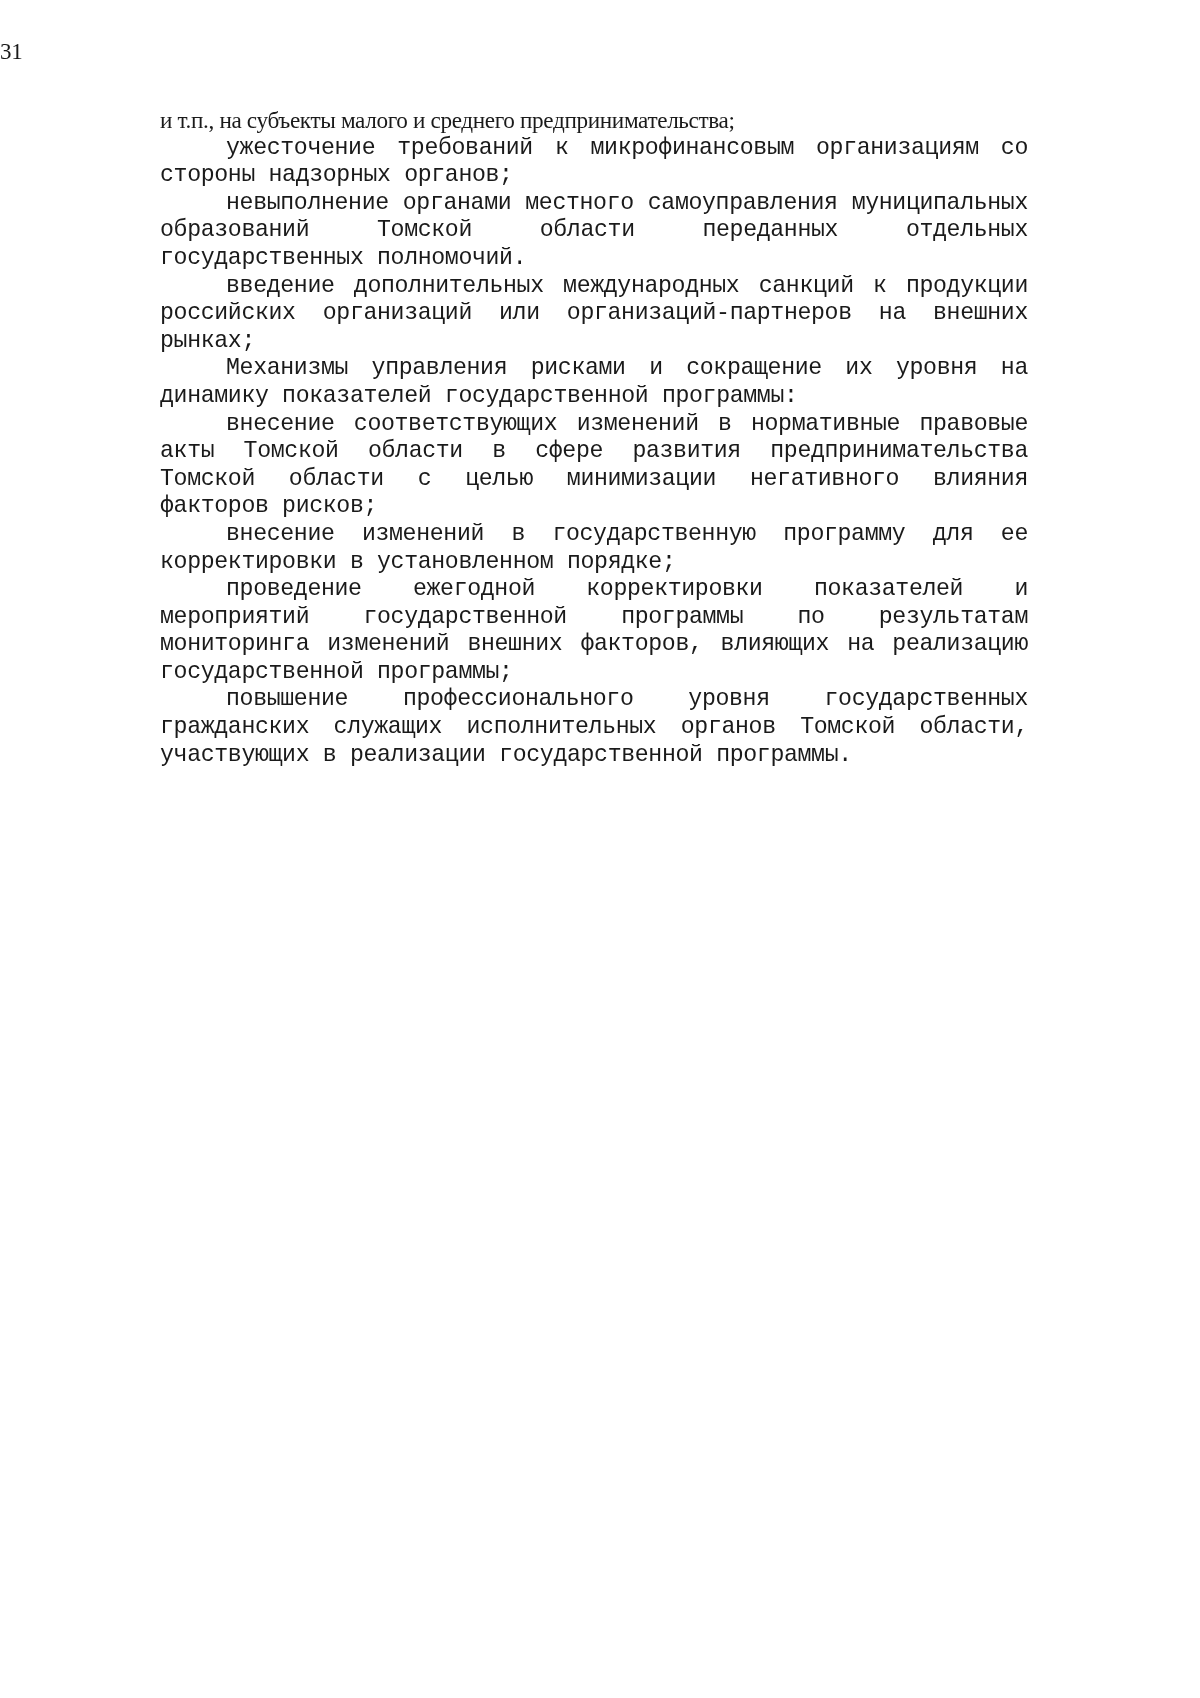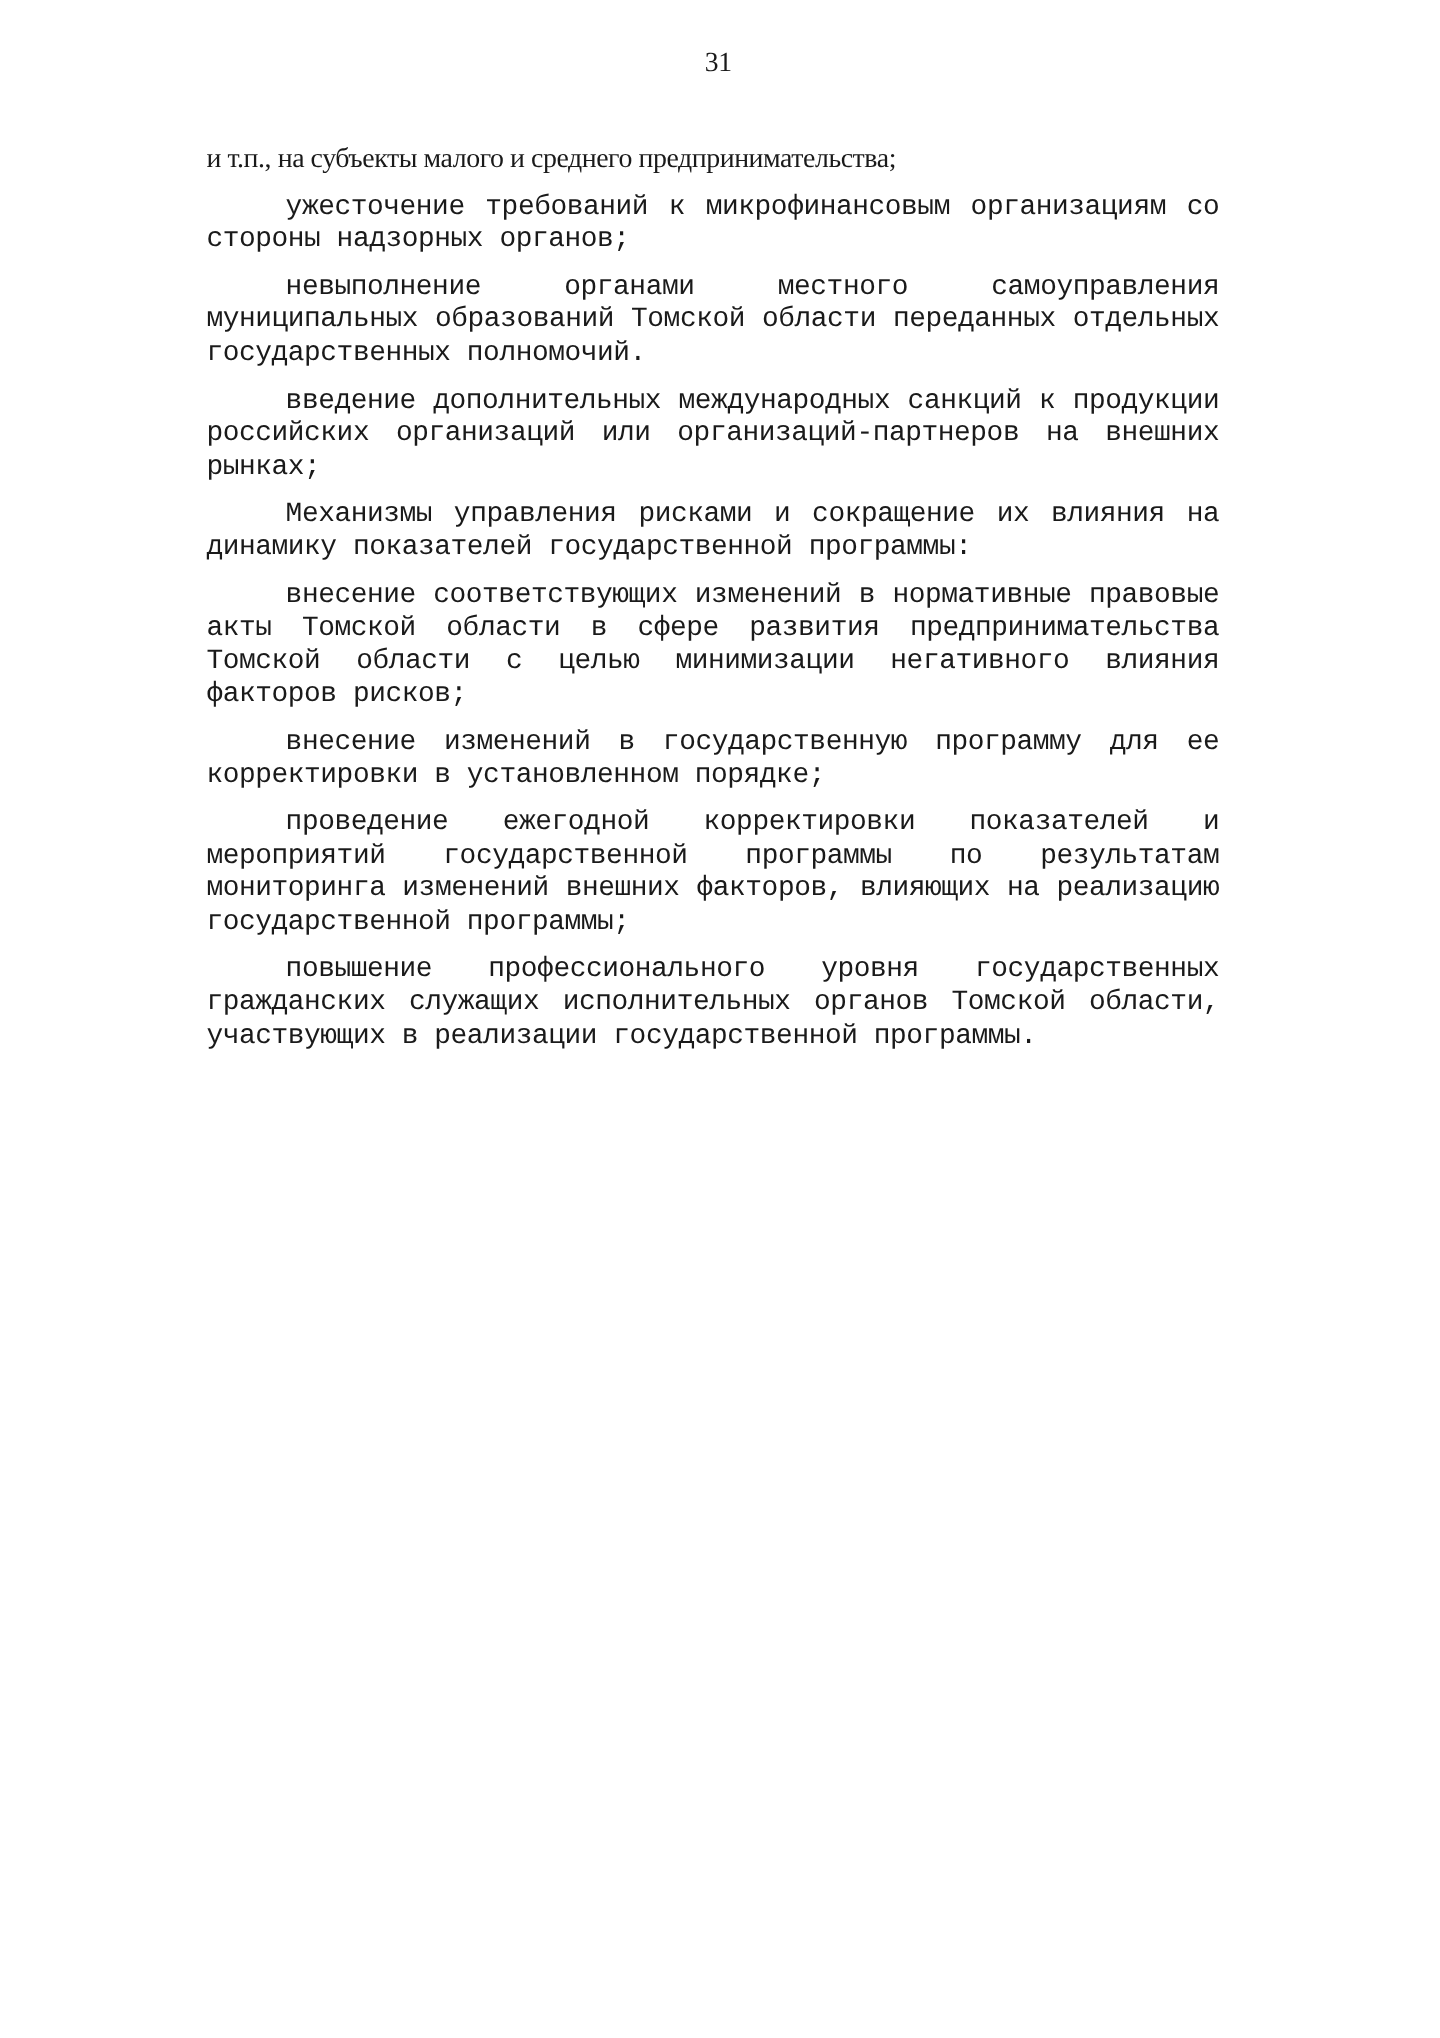--- a/index.html
+++ b/index.html
@@ -13,33 +13,33 @@
     position: relative;
     overflow: hidden;
     font-family: "Liberation Serif", "DejaVu Serif", serif;
     color: #1a1a1a;
   }
   .page-number {
     position: absolute;
     top: 38px;
     left: 0;
     width: 1197px;
-    text-align: center;
+    text-align: left;
     font-size: 23px;
     line-height: 28px;
     letter-spacing: -0.3px;
   }
   .content {
     position: absolute;
     top: 107px;
     left: 160px;
     width: 868px;
   }
   .para {
-    margin: 12px;
+    margin: 0;
     font-size: 23.2px;
     line-height: 27.6px;
     text-align: justify;
     text-align-last: left;
     letter-spacing: -0.35px;
     word-spacing: 0px;
     font-stretch: condensed;
   }
   .para.indent {
     text-indent: 66px;
@@ -50,19 +50,19 @@
 <body>
 
 <div>
   <div class="page-number">31</div>
 
   <div class="content">
     <p class="para">и т.п., на субъекты малого и среднего предпринимательства;</p>
     <p class="para indent">ужесточение требований к микрофинансовым организациям со стороны надзорных органов;</p>
     <p class="para indent">невыполнение органами местного самоуправления муниципальных образований Томской области переданных отдельных государственных полномочий.</p>
     <p class="para indent">введение дополнительных международных санкций к продукции российских организаций или организаций-партнеров на внешних рынках;</p>
-    <p class="para indent">Механизмы управления рисками и сокращение их влияния на динамику показателей государственной программы:</p>
+    <p class="para indent">Механизмы управления рисками и сокращение их уровня на динамику показателей государственной программы:</p>
     <p class="para indent">внесение соответствующих изменений в нормативные правовые акты Томской области в сфере развития предпринимательства Томской области с целью минимизации негативного влияния факторов рисков;</p>
     <p class="para indent">внесение изменений в государственную программу для ее корректировки в установленном порядке;</p>
     <p class="para indent">проведение ежегодной корректировки показателей и мероприятий государственной программы по результатам мониторинга изменений внешних факторов, влияющих на реализацию государственной программы;</p>
     <p class="para indent">повышение профессионального уровня государственных гражданских служащих исполнительных органов Томской области, участвующих в реализации государственной программы.</p>
   </div>
 </div>
 
 </body></html>

